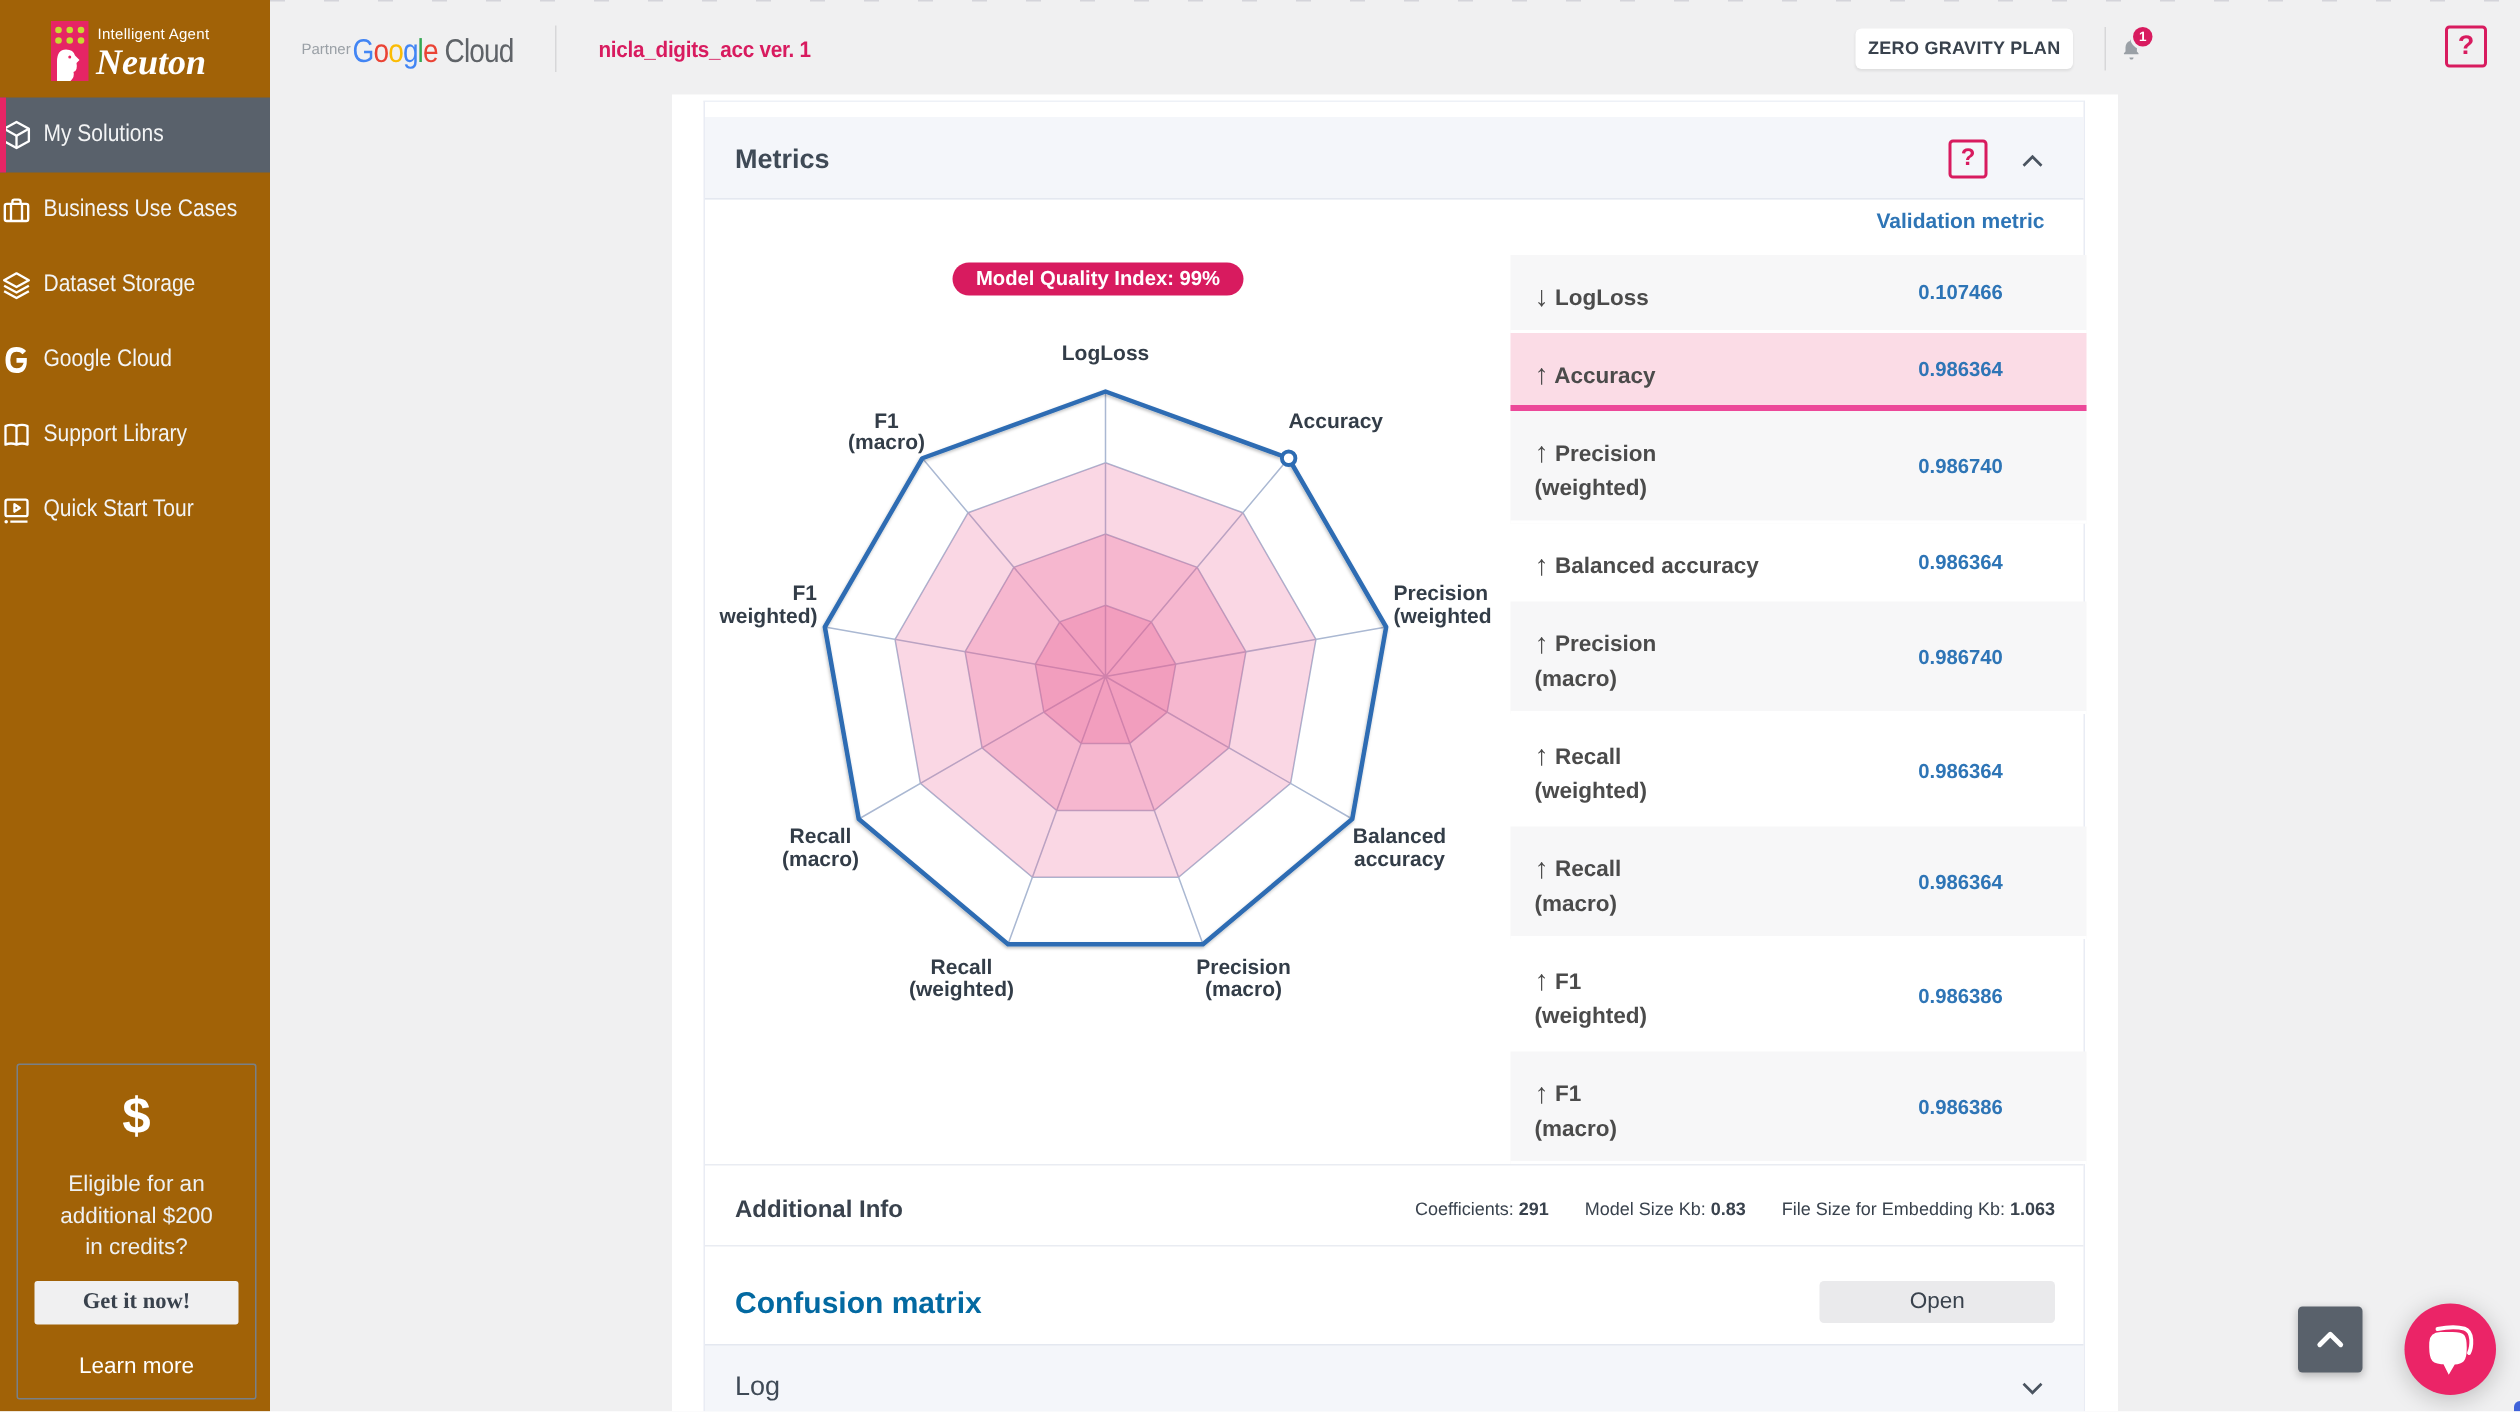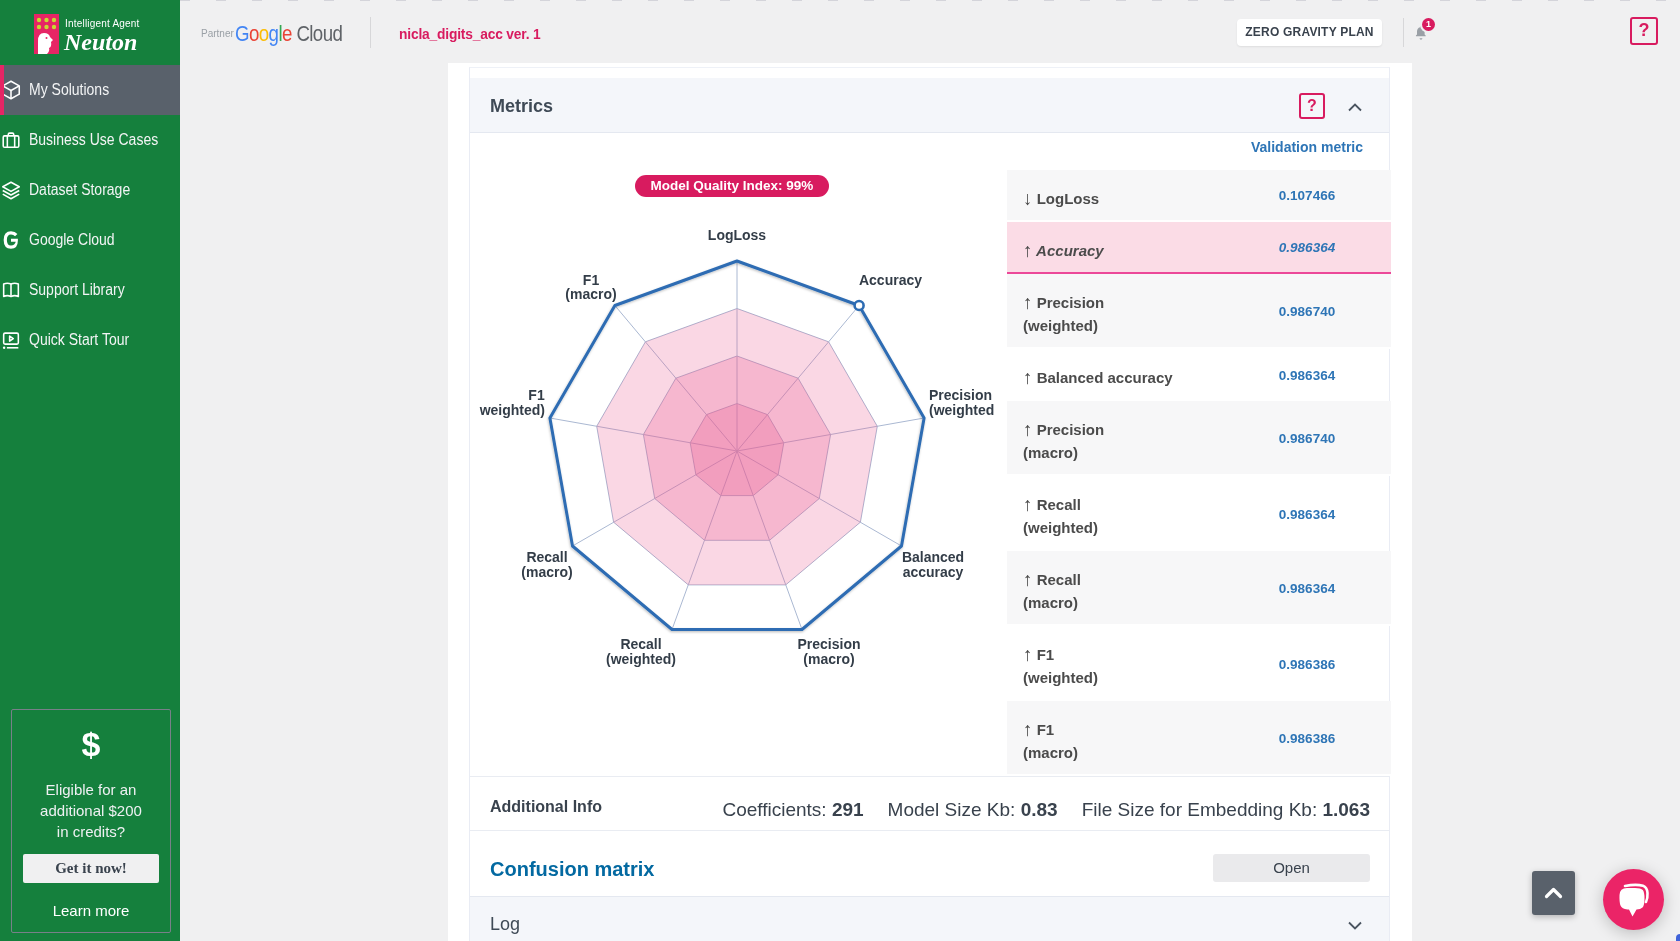--- a/index.html
+++ b/index.html
@@ -1,19 +1,19 @@
 <!DOCTYPE html>
 <html><head>
 <meta charset="utf-8">
 <style>
 * { margin:0; padding:0; box-sizing:border-box; }
 html,body { width:1680px; height:941px; overflow:hidden; font-family:"Liberation Sans", sans-serif; }
 #app { position:relative; width:1680px; height:941px; background:#f0f0f1; overflow:hidden; }
 
-#side { position:absolute; left:0; top:0; width:180px; height:941px; background:#15803d; z-index:5; }
+#side { position:absolute; left:0; top:0; width:180px; height:941px; background:#a16207; z-index:5; }
 #logo { position:absolute; left:34px; top:14px; }
 #logorect { position:absolute; left:0; top:0; width:25px; height:40px; background:#e62565; }
 #logotxt1 { position:absolute; left:31px; top:4px; color:#fff; font-size:10px; letter-spacing:0.2px; white-space:nowrap; }
 #logotxt2 { position:absolute; left:30px; top:15px; color:#fff; font-family:"Liberation Serif", serif; font-style:italic; font-weight:bold; font-size:24px; white-space:nowrap; }
 #menu { position:absolute; left:0; top:65px; width:180px; }
 .mitem { position:relative; height:50px; display:flex; align-items:center; color:#f3f4f5; font-size:16px; white-space:nowrap; }
 .mitem svg { width:22px; height:22px; margin-right:7px; flex:none; }
 .mitem.active { background:#59616b; }
 .mitem.active::before { content:""; position:absolute; left:0; top:0; width:4px; height:50px; background:#e62565; }
 .mtext { display:inline-block; transform:scaleX(0.875); transform-origin:0 50%; }
@@ -46,26 +46,26 @@
 #mqi { position:absolute; left:165px; top:107px; width:194px; height:22px; background:#d81b5f; border-radius:11px; color:#fff; font-size:13.5px; font-weight:bold; text-align:center; line-height:22px; }
 
 #tbl { position:absolute; left:537px; top:55px; width:384px; }
 #tbl .thead { height:47px; position:relative; }
 #tbl .thead .n { position:absolute; left:11px; top:16px; font-size:15px; font-weight:bold; color:#3f4a56;margin-top:41px; }
 #tbl .thead .v { position:absolute; left:236px; top:16px; width:128px; text-align:center; font-size:14px; font-weight:bold; color:#2e75b6; white-space:nowrap; }
 .trow { position:relative; width:384px; }
 .trow .nm { padding:17px 110px 0 16px; font-size:15px; font-weight:bold; color:#4b4b4b; line-height:23px; }
 .trow .val { position:absolute; left:236px; top:50%; transform:translateY(-50%); width:128px; text-align:center; font-size:13.5px; font-weight:bold; color:#2e75b6; }
 .h52 { height:52px; } .h75 { height:75px; }
-.bg-g { background:#f7f7f8; border-bottom:2px solid #fff; } .bg-p { background:#fbdce6; border-bottom:2px solid #ec4899;font-style:italic; }
+.bg-g { background:#f7f7f8; border-bottom:2px solid #fff; } .bg-p { background:#fbdce6; border-bottom:4px solid #ec4899; }
 .arr { font-weight:normal; font-size:19px; color:#4a4a4a; line-height:0; position:relative; top:1px; }
 
 #addinfo { position:absolute; left:0; top:708px; width:919px; height:55px; border-top:1px solid #e9ecf2; border-bottom:1px solid #e9ecf2; }
 #addinfo .t { position:absolute; left:20px; top:21px; font-size:16px; font-weight:bold; color:#39424d; }
-#addinfo .r { position:absolute; right:19px; top:22px; font-size:19px; color:#39424d; }
+#addinfo .r { position:absolute; right:19px; top:22px; font-size:12px; color:#39424d; }
 #addinfo .r b { font-weight:bold; }
 #addinfo .r .gap { display:inline-block; width:24px; }
 #confusion { position:absolute; left:0; top:763px; width:919px; height:64px; }
 #confusion .t { position:absolute; left:20px; top:27px; font-size:20px; font-weight:bold; color:#0369a1; }
 #openbtn { position:absolute; right:19px; top:23px; width:157px; height:28px; background:#eaeaec; border-radius:3px; font-size:15px; color:#39424d; text-align:center; line-height:28px; }
 #logrow { position:absolute; left:0; top:828px; width:919px; height:46px; background:#f4f6fa; border-top:1px solid #e4e8f0; }
 #logrow .t { position:absolute; left:20px; top:17px; font-size:18px; color:#3f4a56; }
 #chev-dn { position:absolute; left:878px; top:24px; }
 
 #scrolltop { position:absolute; left:1532px; top:871px; width:43px; height:44px; background:#59616b; border-radius:3px; box-shadow:0 2px 6px rgba(0,0,0,0.25); }

